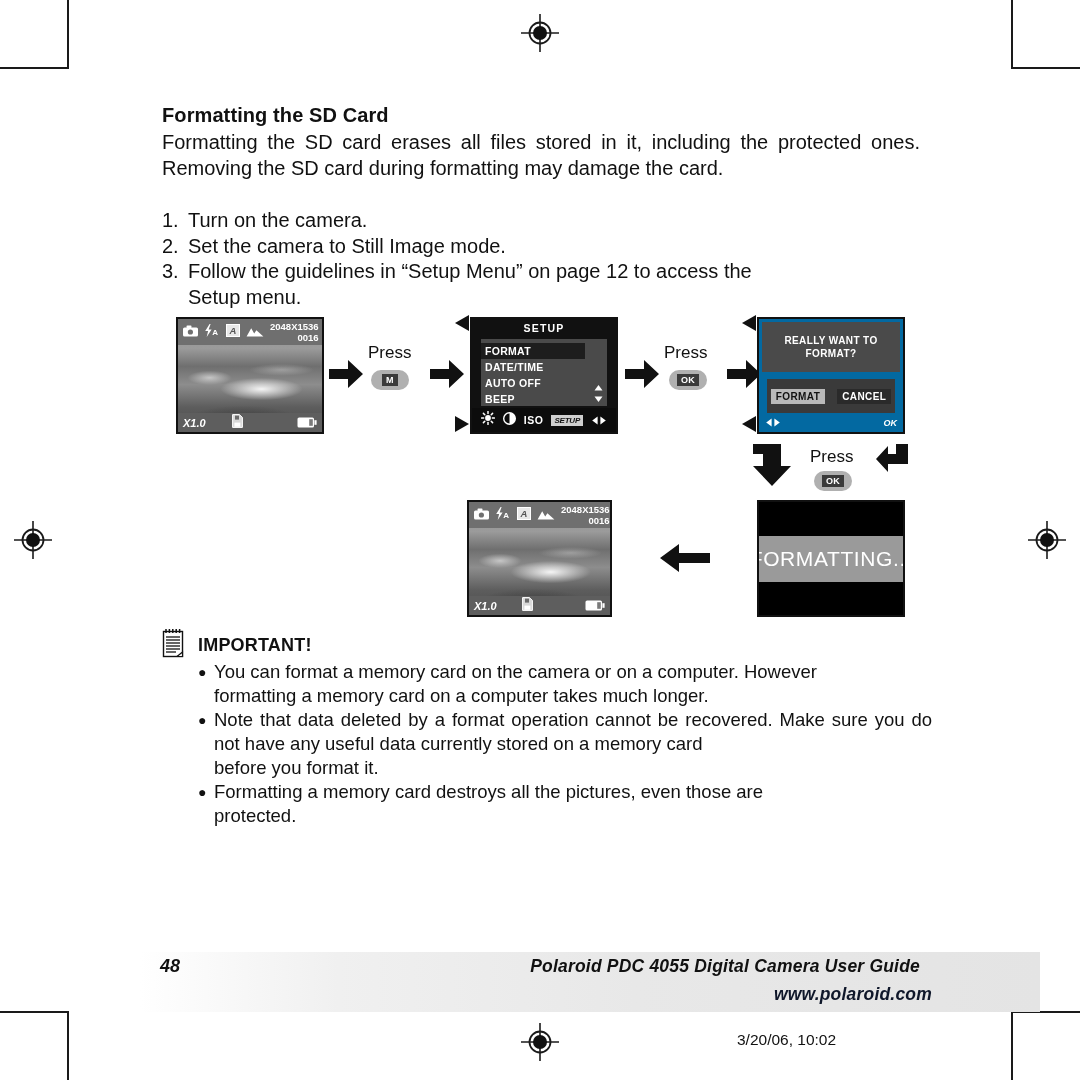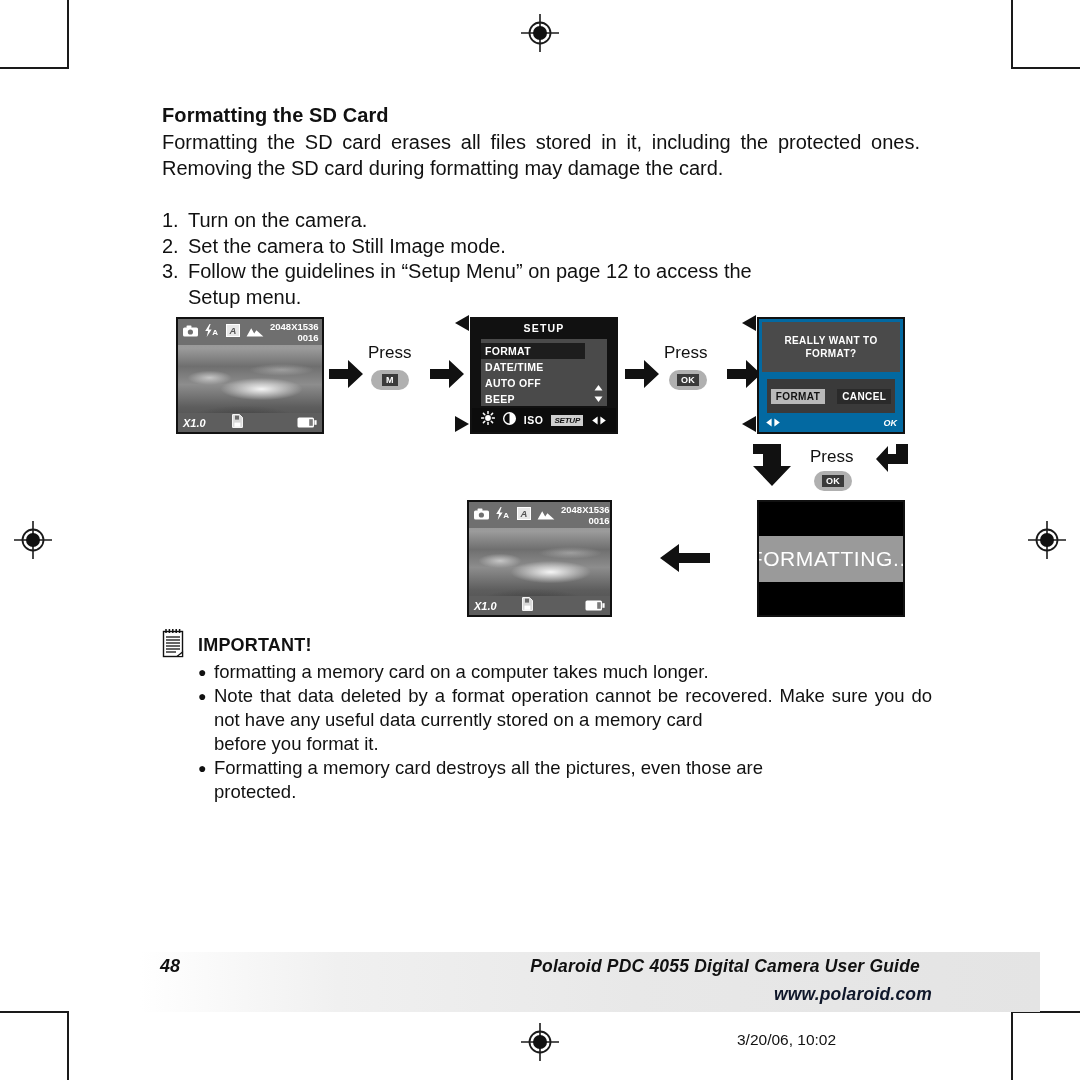--- a/index.html
+++ b/index.html
@@ -510,20 +510,21 @@
           </g>
           <path d="M15 28.5 L20.5 28.5 L20.5 24 Z" fill="#fff" stroke="#111" stroke-width="1.2"></path>
         </svg>
       </div>
       <div class="imp-title">IMPORTANT!</div>
     </div>
     <div class="bullets">
       <div class="bullet">
         <span class="dot">●</span>
         <span class="btext">
+          <span>You can format a memory card on the camera or on a computer. However</span>
           <span class="last">formatting a memory card on a computer takes much longer.</span>
         </span>
       </div>
       <div class="bullet">
         <span class="dot">●</span>
         <span class="btext">
           <span>Note that data deleted by a format operation cannot be recovered. Make sure you do not have any useful data currently stored on a memory card</span>
           <span class="last">before you format it.</span>
         </span>
       </div>

